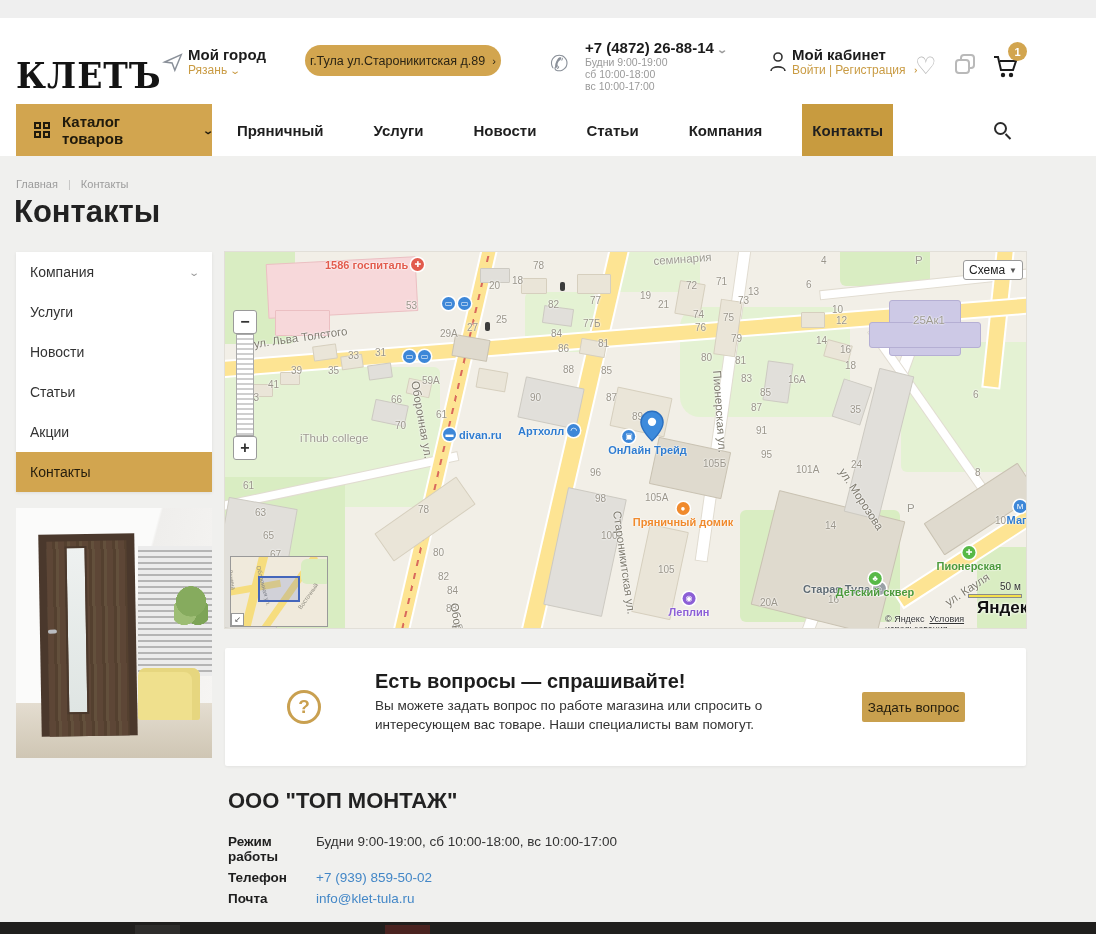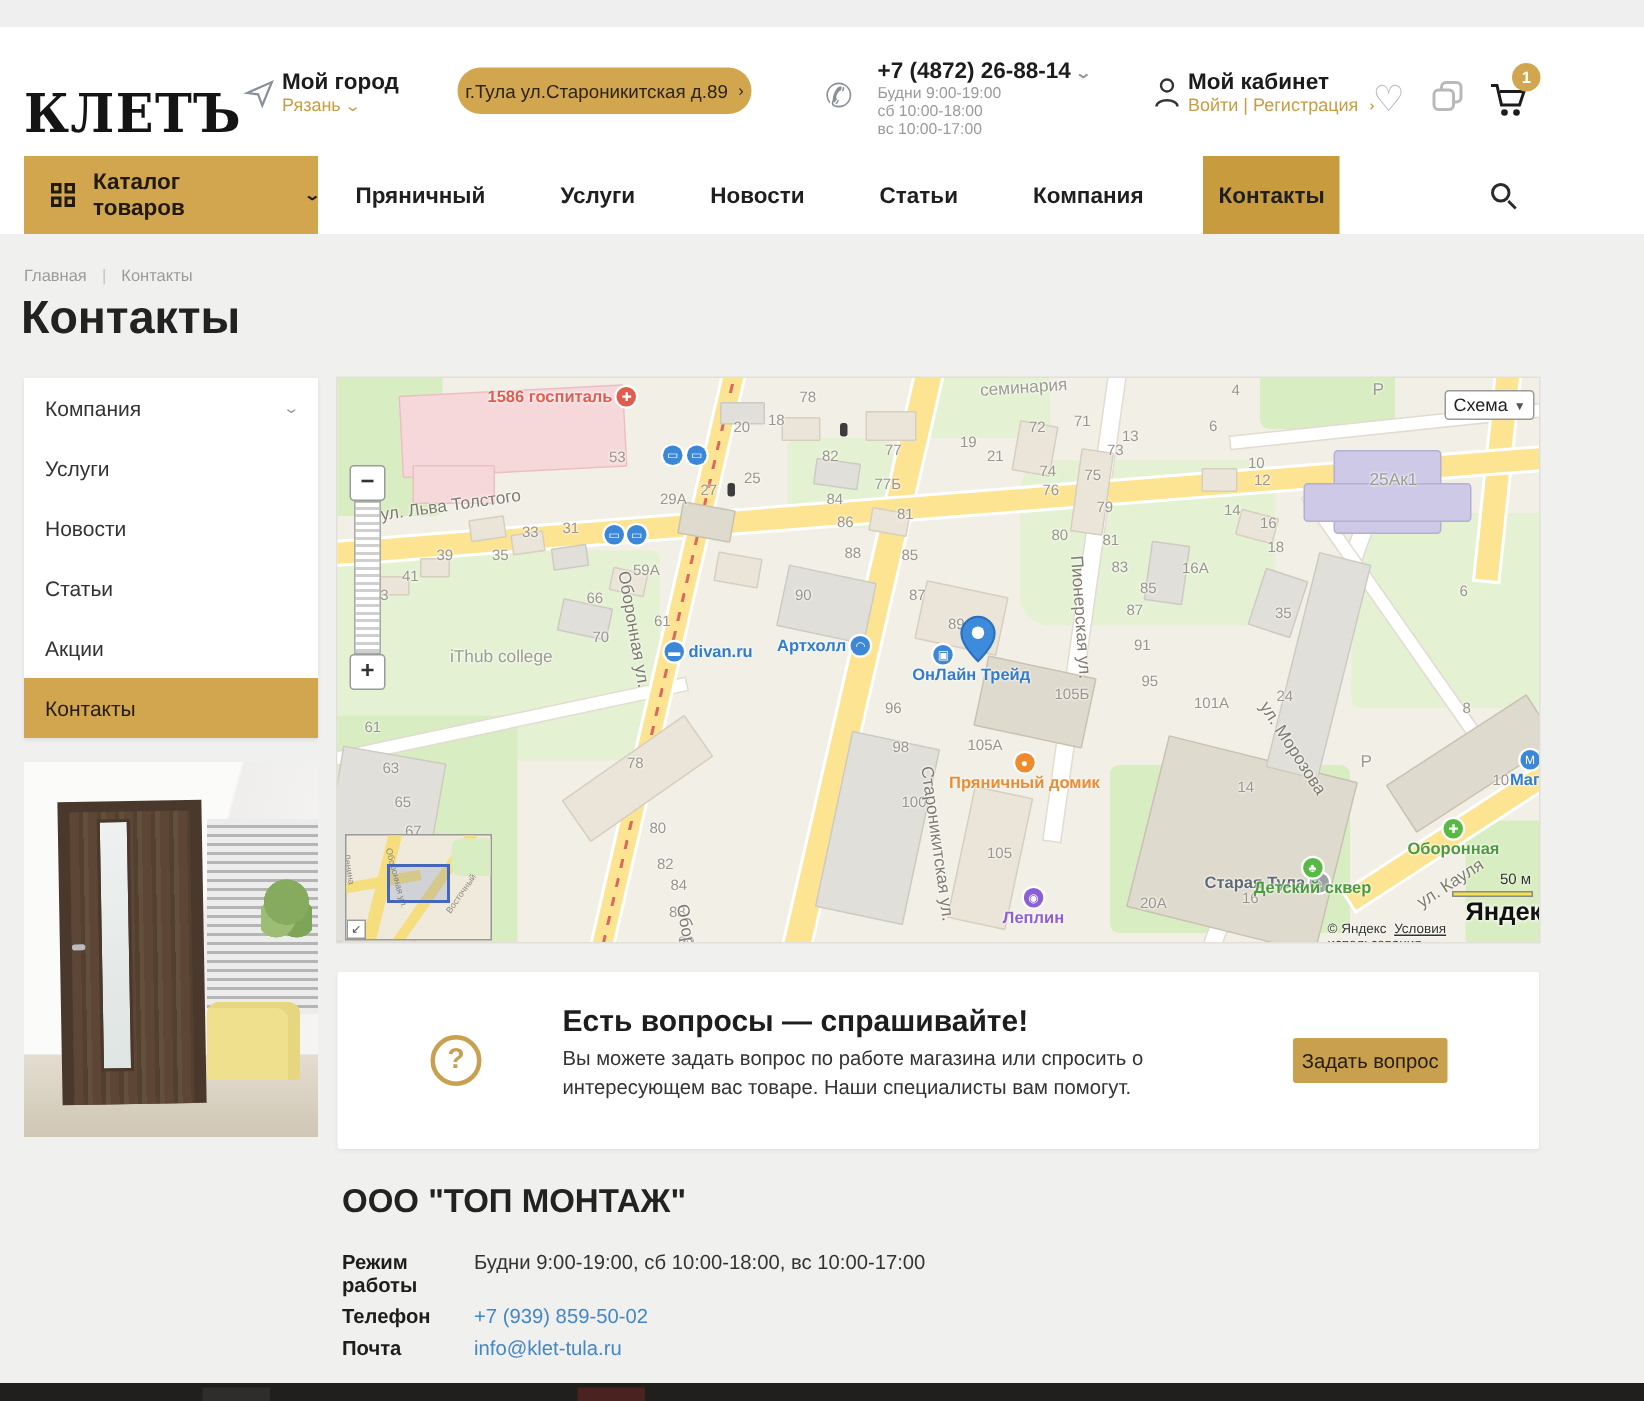--- a/index.html
+++ b/index.html
@@ -467,21 +467,21 @@
         <div class="poi rowrev" style="left: 578px; top: 330px;">
           <div class="dot" style="background: rgb(154, 160, 166);">⌂</div>
           <div class="plabel" style="color: rgb(95, 107, 115);">Старая Тула</div>
         </div>
         <div class="poi col" style="left: 650px; top: 320px;">
           <div class="dot" style="background: rgb(88, 185, 71);">♣</div>
           <div class="plabel" style="color: rgb(76, 154, 60);">Детский сквер</div>
         </div>
         <div class="poi col" style="left: 744px; top: 294px;">
           <div class="dot" style="background: rgb(88, 185, 71);">✚</div>
-          <div class="plabel" style="color: rgb(76, 154, 60);">Оборонная</div>
+          <div class="plabel" style="color: rgb(76, 154, 60);">Пионерская</div>
         </div>
         <div class="poi col" style="left: 464px; top: 340px;">
           <div class="dot" style="background: rgb(140, 95, 214);">◉</div>
           <div class="plabel" style="color: rgb(140, 95, 214);">Леплин</div>
         </div>
         <div class="poi col" style="left: 795px; top: 248px;">
           <div class="dot" style="background: rgb(61, 135, 216);">М</div>
           <div class="plabel" style="color: rgb(47, 124, 208);">Маги</div>
         </div>
         <div class="poi row" style="left: 217px; top: 45px;">

